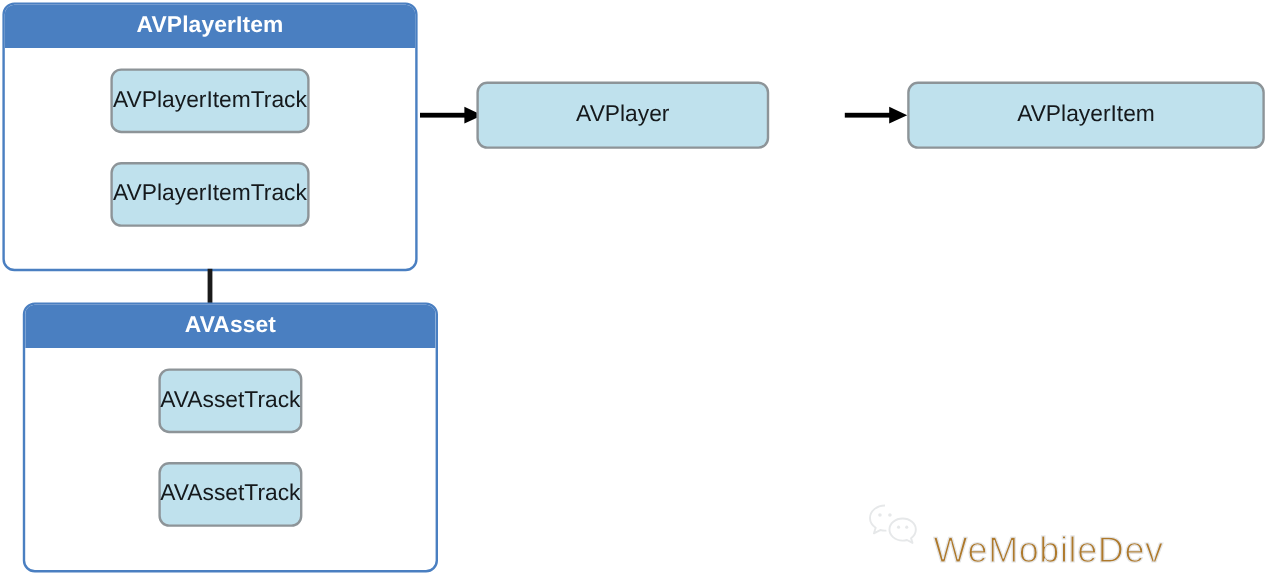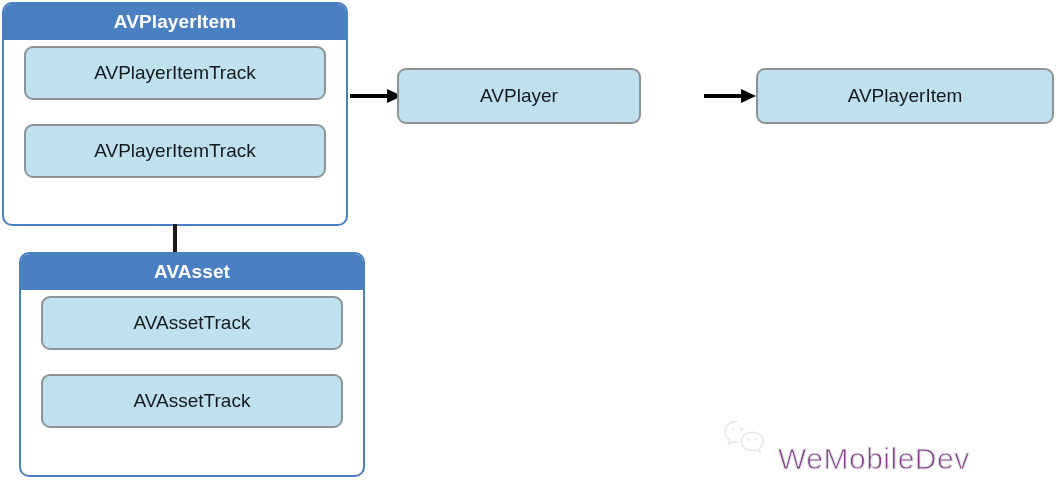--- a/index.html
+++ b/index.html
@@ -35,24 +35,25 @@
     color: #ffffff;
     font-size: 19px;
     font-weight: bold;
     display: flex;
     align-items: center;
     justify-content: center;
     letter-spacing: 0.1px;
   }
   .group-body {
     box-sizing: border-box;
-    padding: 6px 20px 17px 20px;
+    padding: 17px 20px 17px 20px;
     display: flex;
     flex-direction: column;
     gap: 24px;
+    align-items: center;
   }
 
   
   .node {
     box-sizing: border-box;
     background: #bfe1ed;
     border: 2px solid #8d9498;
     border-radius: 9px;
     color: #15191c;
     font-size: 19px;
@@ -99,21 +100,21 @@
   #watermark {
     position: absolute;
     display: flex;
     align-items: center;
     gap: 12px;
     opacity: 0.85;
     pointer-events: none;
   }
   #watermark .wm-text {
     font-size: 30px;
-    color: #701a75;
+    color: #a16207;
     -webkit-text-stroke: 1px #e2e4e6;
     text-shadow: 0 0 1px #e8eaec;
     letter-spacing: 0.5px;
     white-space: nowrap;
     margin-top: 40px;
   }
 </style>
 </head>
 <body>
 

